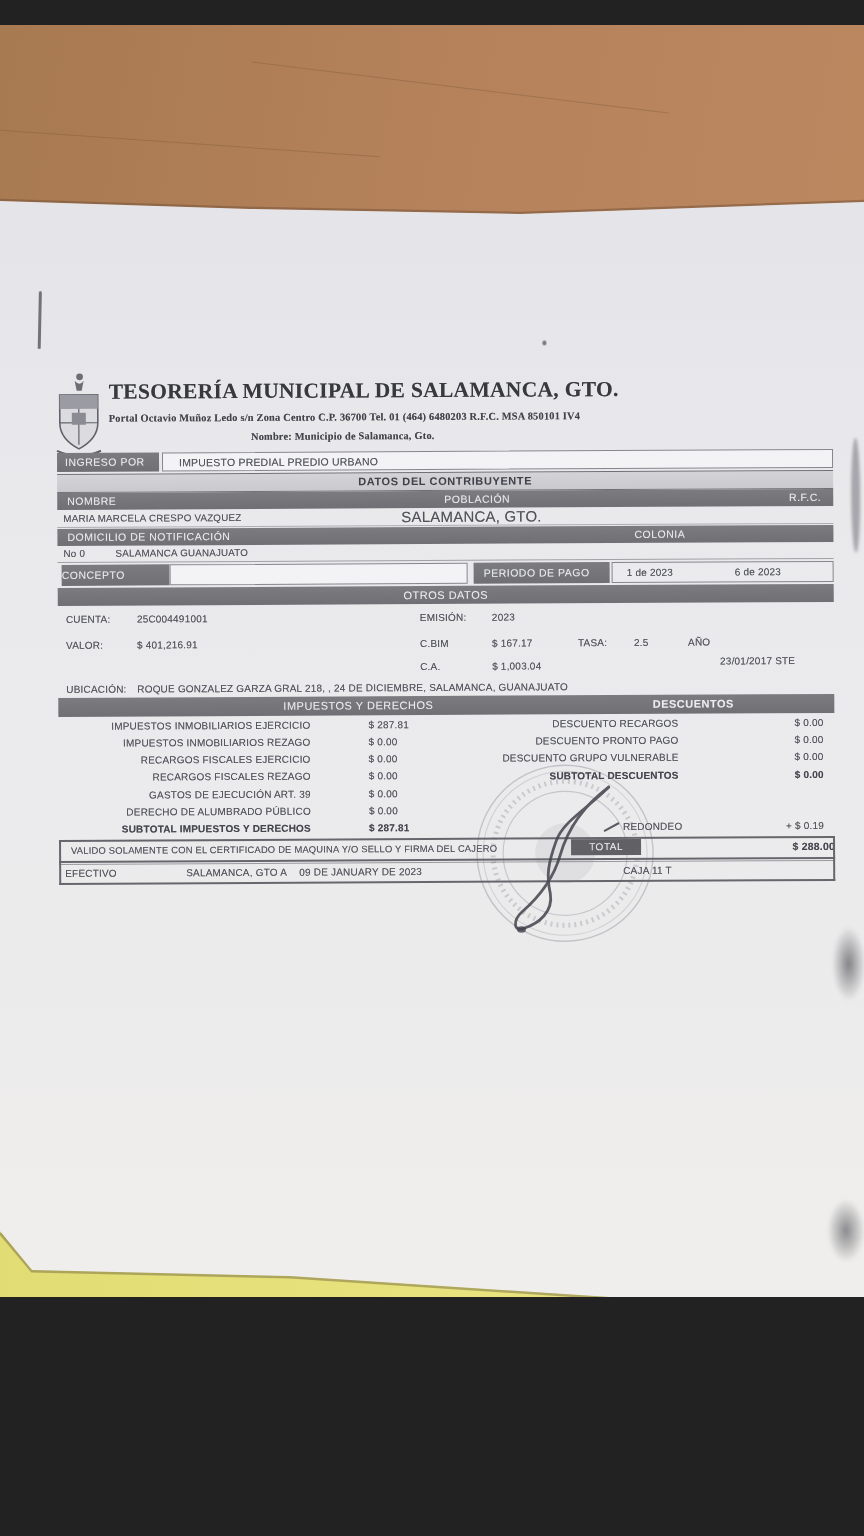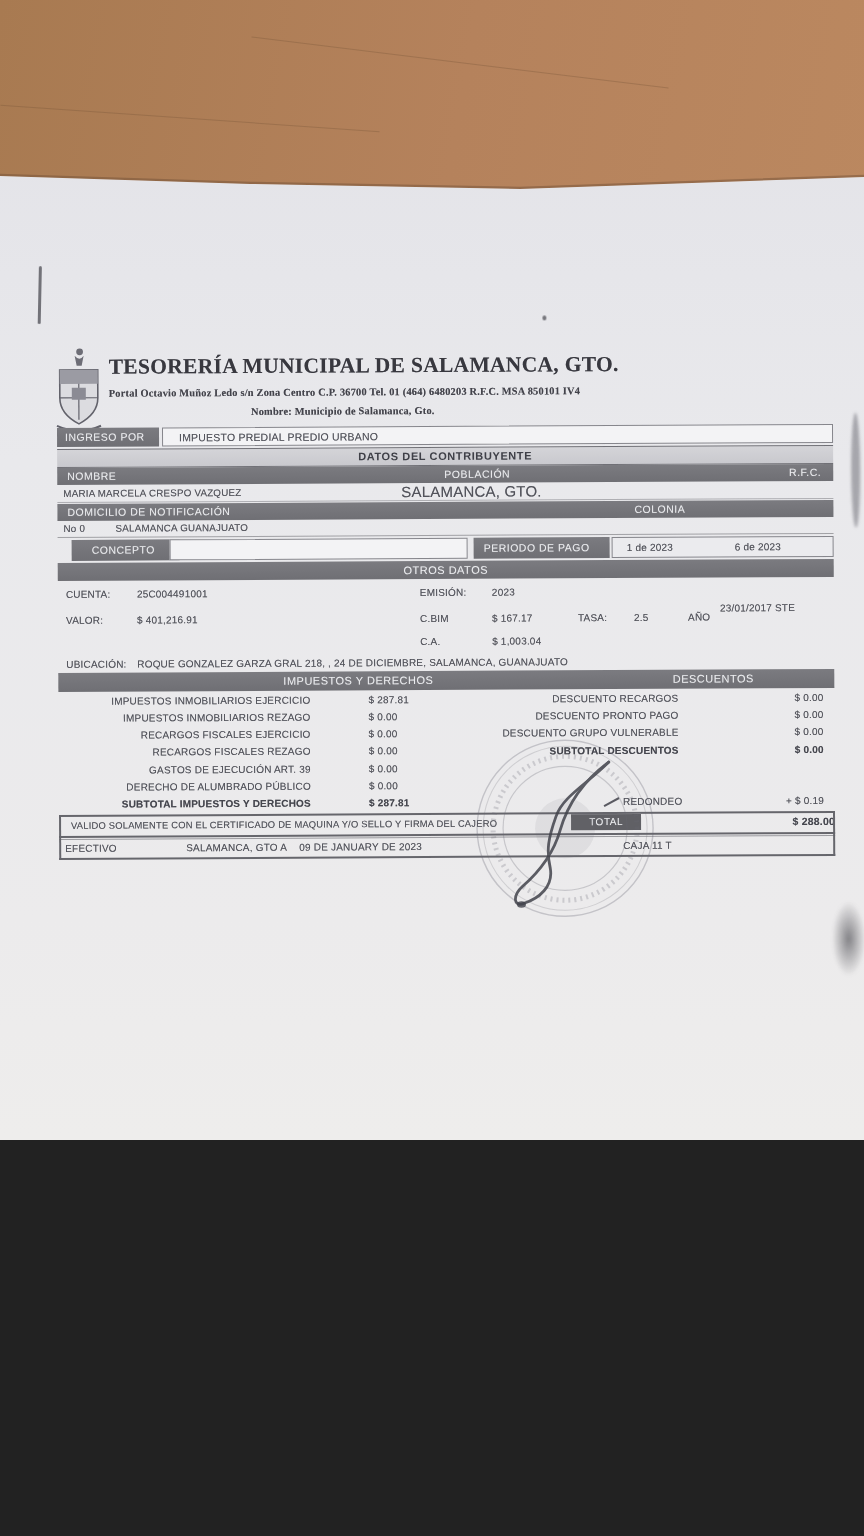--- a/index.html
+++ b/index.html
@@ -1,18 +1,18 @@
 <!DOCTYPE html>
 <html><head>
 <meta charset="utf-8">
 <style>
   html,body{margin:0;padding:0;background:#222;}
-  .page{position:relative;width:864px;height:1140px;overflow:hidden;
+  .page{position:relative;width:864px;height:1272px;overflow:hidden;
         background:linear-gradient(100deg,#a87a51 0%,#b5825c 45%,#bd8a61 100%);
-        font-family:"Liberation Sans",sans-serif;}
+        font-family:"Liberation Sans",sans-serif;margin-top:25px;}
   .crease{position:absolute;height:1px;background:rgba(120,85,58,.35);}
   .scene{position:absolute;left:0;top:0;z-index:1;}
   
   .paper{position:absolute;left:0;top:0;width:864px;height:1536px;z-index:3;
     background:linear-gradient(180deg,#d9dade 0%,#e3e3e8 6%,#e9e9ec 30%,#ecebec 60%,#f0efec 88%,#f2f1ec 100%);
     clip-path:polygon(0px 176px,250px 184px,520px 189px,864px 177px,864px 1321px,610px 1272px,290px 1251px,32px 1245px,0px 1206px);}
   .doc{position:absolute;left:0;top:0;width:864px;height:1536px;transform:rotate(-0.3deg);transform-origin:430px 620px;}
   .t{position:absolute;color:#52535b;font-size:10px;line-height:12px;white-space:nowrap;
      text-shadow:0 0 .6px rgba(82,83,91,.55);letter-spacing:.2px;}
   .tb{font-weight:bold;color:#45464e;}
@@ -138,21 +138,21 @@
       <div class="hline" style="left:58px;top:500px;width:776px;height:1px;opacity:.45;"></div>
 
       <div class="band" style="left:58px;top:502px;width:776px;height:17px;line-height:17px;">
         <span style="position:absolute;left:10px;">DOMICILIO DE NOTIFICACIÓN</span>
         <span style="position:absolute;left:577px;">COLONIA</span>
       </div>
       <div class="t" style="left:64px;top:521px;font-size:9.8px;">No 0</div>
       <div class="t" style="left:116px;top:521px;font-size:9.8px;">SALAMANCA GUANAJUATO</div>
       <div class="hline" style="left:58px;top:535px;width:776px;height:1px;opacity:.55;"></div>
 
-      <div class="band" style="left:72px;top:538px;width:108px;height:21px;line-height:21px;padding-left:20px;box-sizing:border-box;">CONCEPTO</div>
+      <div class="band" style="left:62px;top:538px;width:108px;height:21px;line-height:21px;padding-left:0;box-sizing:border-box;">CONCEPTO</div>
       <div class="fld" style="left:170px;top:538px;width:298px;height:21px;">
         <span class="t" style="left:10px;top:4px;"></span>
       </div>
       <div class="band" style="left:474px;top:538px;width:136px;height:21px;line-height:21px;padding-left:10px;box-sizing:border-box;">PERIODO DE PAGO</div>
       <div class="fld" style="left:612px;top:538px;width:222px;height:21px;background:#ebebee;">
         <span class="t" style="left:14px;top:4px;">1 de 2023</span>
         <span class="t" style="left:122px;top:4px;text-align:right;">6 de 2023</span>
       </div>
 
       <div class="band center" style="left:58px;top:561px;width:776px;height:18px;line-height:18px;font-size:11px;">OTROS DATOS</div>
@@ -161,31 +161,31 @@
       <div class="t" style="left:420px;top:587px;">EMISIÓN:</div>
       <div class="t" style="left:492px;top:587px;">2023</div>
 
       <div class="t" style="left:66px;top:613px;">VALOR:</div>
       <div class="t" style="left:137px;top:613px;">$ 401,216.91</div>
       <div class="t" style="left:420px;top:613px;">C.BIM</div>
       <div class="t" style="left:492px;top:613px;">$ 167.17</div>
       <div class="t" style="left:578px;top:613px;">TASA:</div>
       <div class="t" style="left:634px;top:613px;">2.5</div>
       <div class="t" style="left:688px;top:613px;">AÑO</div>
-      <div class="t" style="left:720px;top:604px;">23/01/2017 STE</div>
+      <div class="t" style="left:720px;top:632px;">23/01/2017 STE</div>
 
       <div class="t" style="left:420px;top:636px;">C.A.</div>
       <div class="t" style="left:492px;top:636px;">$ 1,003.04</div>
 
       <div class="t" style="left:66px;top:657px;">UBICACIÓN:</div>
       <div class="t" style="left:137px;top:657px;">ROQUE GONZALEZ GARZA GRAL 218, , 24 DE DICIEMBRE, SALAMANCA, GUANAJUATO</div>
 
       <div class="band" style="left:58px;top:671px;width:776px;height:19px;line-height:19px;font-size:11px;">
         <span class="center" style="position:absolute;left:60px;width:480px;">IMPUESTOS Y DERECHOS</span>
-        <span class="center" style="position:absolute;left:560px;width:190px;">DESCUENTOS</span>
+        <span class="center" style="position:absolute;left:540px;width:190px;font-weight:bold;">DESCUENTOS</span>
       </div>
 
       <div class="t rt" style="left:58px;top:694px;width:252px;">IMPUESTOS INMOBILIARIOS EJERCICIO</div>
       <div class="t" style="left:368px;top:694px;">$ 287.81</div>
       <div class="t rt" style="left:58px;top:711px;width:252px;">IMPUESTOS INMOBILIARIOS REZAGO</div>
       <div class="t" style="left:368px;top:711px;">$ 0.00</div>
       <div class="t rt" style="left:58px;top:728px;width:252px;">RECARGOS FISCALES EJERCICIO</div>
       <div class="t" style="left:368px;top:728px;">$ 0.00</div>
       <div class="t rt" style="left:58px;top:745px;width:252px;">RECARGOS FISCALES REZAGO</div>
       <div class="t" style="left:368px;top:745px;">$ 0.00</div>

